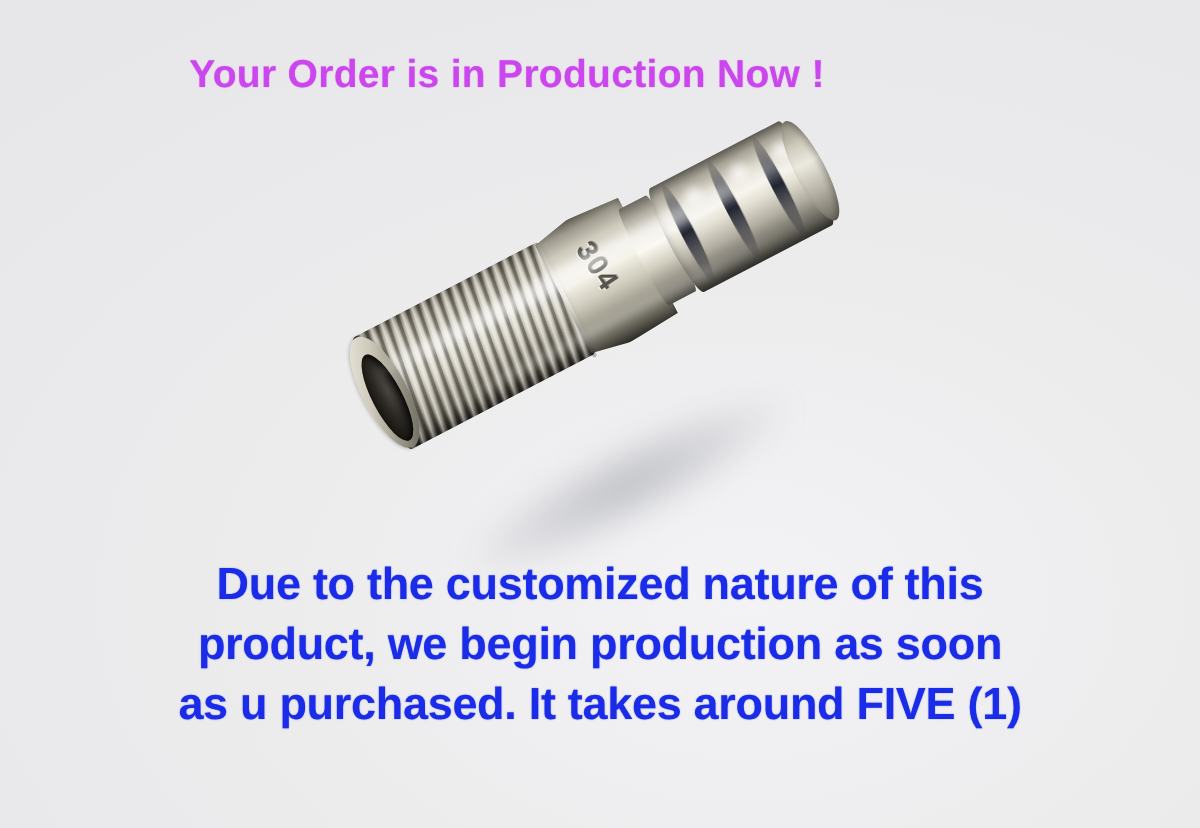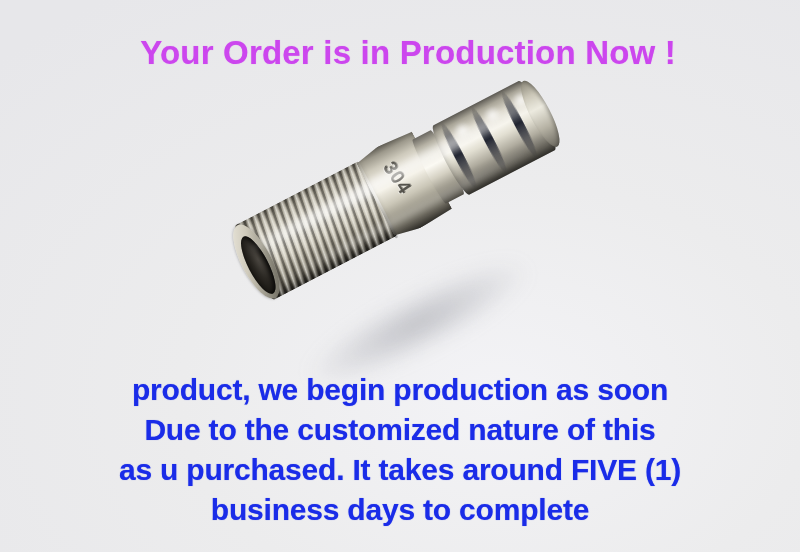--- a/index.html
+++ b/index.html
@@ -17,24 +17,24 @@
     font-family: "Liberation Sans", sans-serif;
     -webkit-font-smoothing: antialiased;
   }
 
   
   #headline {
     position: absolute;
     top: 34px;
     left: 0;
     width: 676px;
-    text-align: right;
+    text-align: center;
     font-family: "Liberation Sans", sans-serif;
     font-weight: bold;
-    font-size: 33px;
+    font-size: 26px;
     letter-spacing: 0.2px;
     color: #cc46ee;
     text-shadow: 0 0 1px rgba(204,70,238,0.45);
     white-space: nowrap;
   }
 
   
   #message {
     position: absolute;
     left: 0;
@@ -327,19 +327,18 @@
       <div class="ridge-hi r2"></div>
       <div class="ridge-hi r3"></div>
       <div class="barb-tip"></div>
 
       <div class="specular"></div>
       <div class="underlight"></div>
     </div>
   </div>
 
   <div id="message">
+    <span class="line">Due to the customized nature of this</span>
     <span class="line">product, we begin production as soon</span>
-    <span class="line">Due to the customized nature of this</span>
     <span class="line">as u purchased. It takes around FIVE (1)</span>
-    <span class="line">business days to complete</span>
   </div>
 
 </div>
 
 </body></html>

